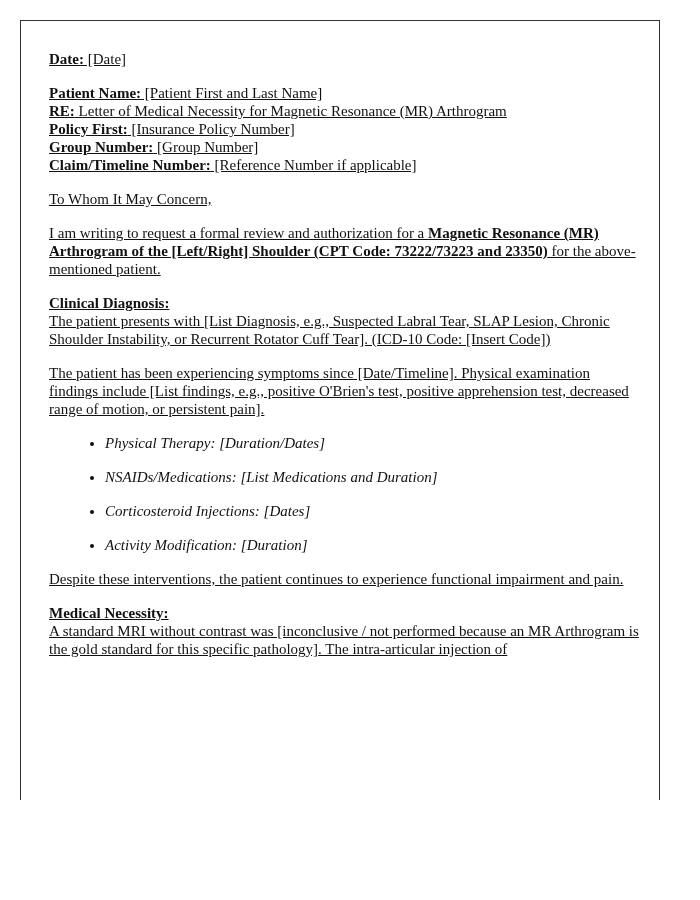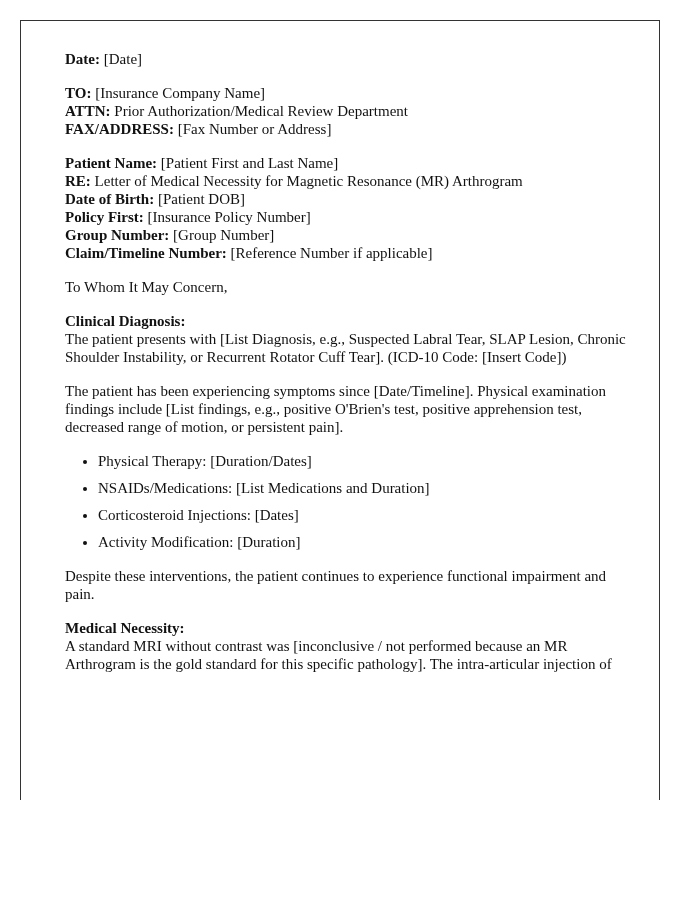--- a/index.html
+++ b/index.html
@@ -28,58 +28,53 @@
       border-top: 1px solid #333333;
       overflow: hidden;
       box-sizing: border-box;
     }
     .letter {
       position: absolute;
       left: 28px;
       top: 29px;
       width: 590px;
     }
-    .block { margin: 0 0 16px 16px; }
+    .block { margin: 0 0 16px 0; text-decoration: underline; }
     .line { display: block; }
     b, .bold { font-weight: bold; }
     p { margin: 0; }
     ul.treatments {
       margin: 0 0 16px 0;
       padding-left: 40px;
       list-style: disc;
     }
-    ul.treatments li { margin: 9px; }
+    ul.treatments li { margin: 16px; font-style: italic; }
   </style>
 </head>
 <body>
 
 <div class="page-frame">
   <div class="letter">
 
     <p class="block">
       <b>Date:</b><span> [Date]</span>
     </p>
 
-    <div class="block">
-      <span class="line"><b>TO:</b><span> [Insurance Company Name]</span></span>
-      <span class="line"><b>ATTN:</b><span> Prior Authorization/Medical Review Department</span></span>
-      <span class="line"><b>FAX/ADDRESS:</b><span> [Fax Number or Address]</span></span>
-    </div>
 
     <div class="block">
       <span class="line"><b>Patient Name:</b><span> [Patient First and Last Name]</span></span>
       <span class="line"><b>RE:</b><span> Letter of Medical Necessity for Magnetic Resonance (MR) Arthrogram</span></span>
-      <span class="line"><b>Date of Birth:</b><span> [Patient DOB]</span></span>
       <span class="line"><b>Policy First:</b><span> [Insurance Policy Number]</span></span>
       <span class="line"><b>Group Number:</b><span> [Group Number]</span></span>
       <span class="line"><b>Claim/Timeline Number:</b><span> [Reference Number if applicable]</span></span>
     </div>
 
     <p class="block">To Whom It May Concern,</p>
 
+    <p class="block"><span>I am writing to request a formal review and authorization for a </span><b>Magnetic Resonance (MR) Arthrogram of the [Left/Right] Shoulder (CPT Code: 73222/73223 and 23350)</b><span> for the above-mentioned patient.</span></p>
 
     <div class="block">
       <b class="line">Clinical Diagnosis:</b>
       <span>The patient presents with [List Diagnosis, e.g., Suspected Labral Tear, SLAP Lesion, Chronic Shoulder Instability, or Recurrent Rotator Cuff Tear]. (ICD-10 Code: [Insert Code])</span>
     </div>
 
     <div class="block">
       <span>The patient has been experiencing symptoms since [Date/Timeline]. Physical examination findings include [List findings, e.g., positive O'Brien's test, positive apprehension test, decreased range of motion, or persistent pain].</span>
     </div>
 

